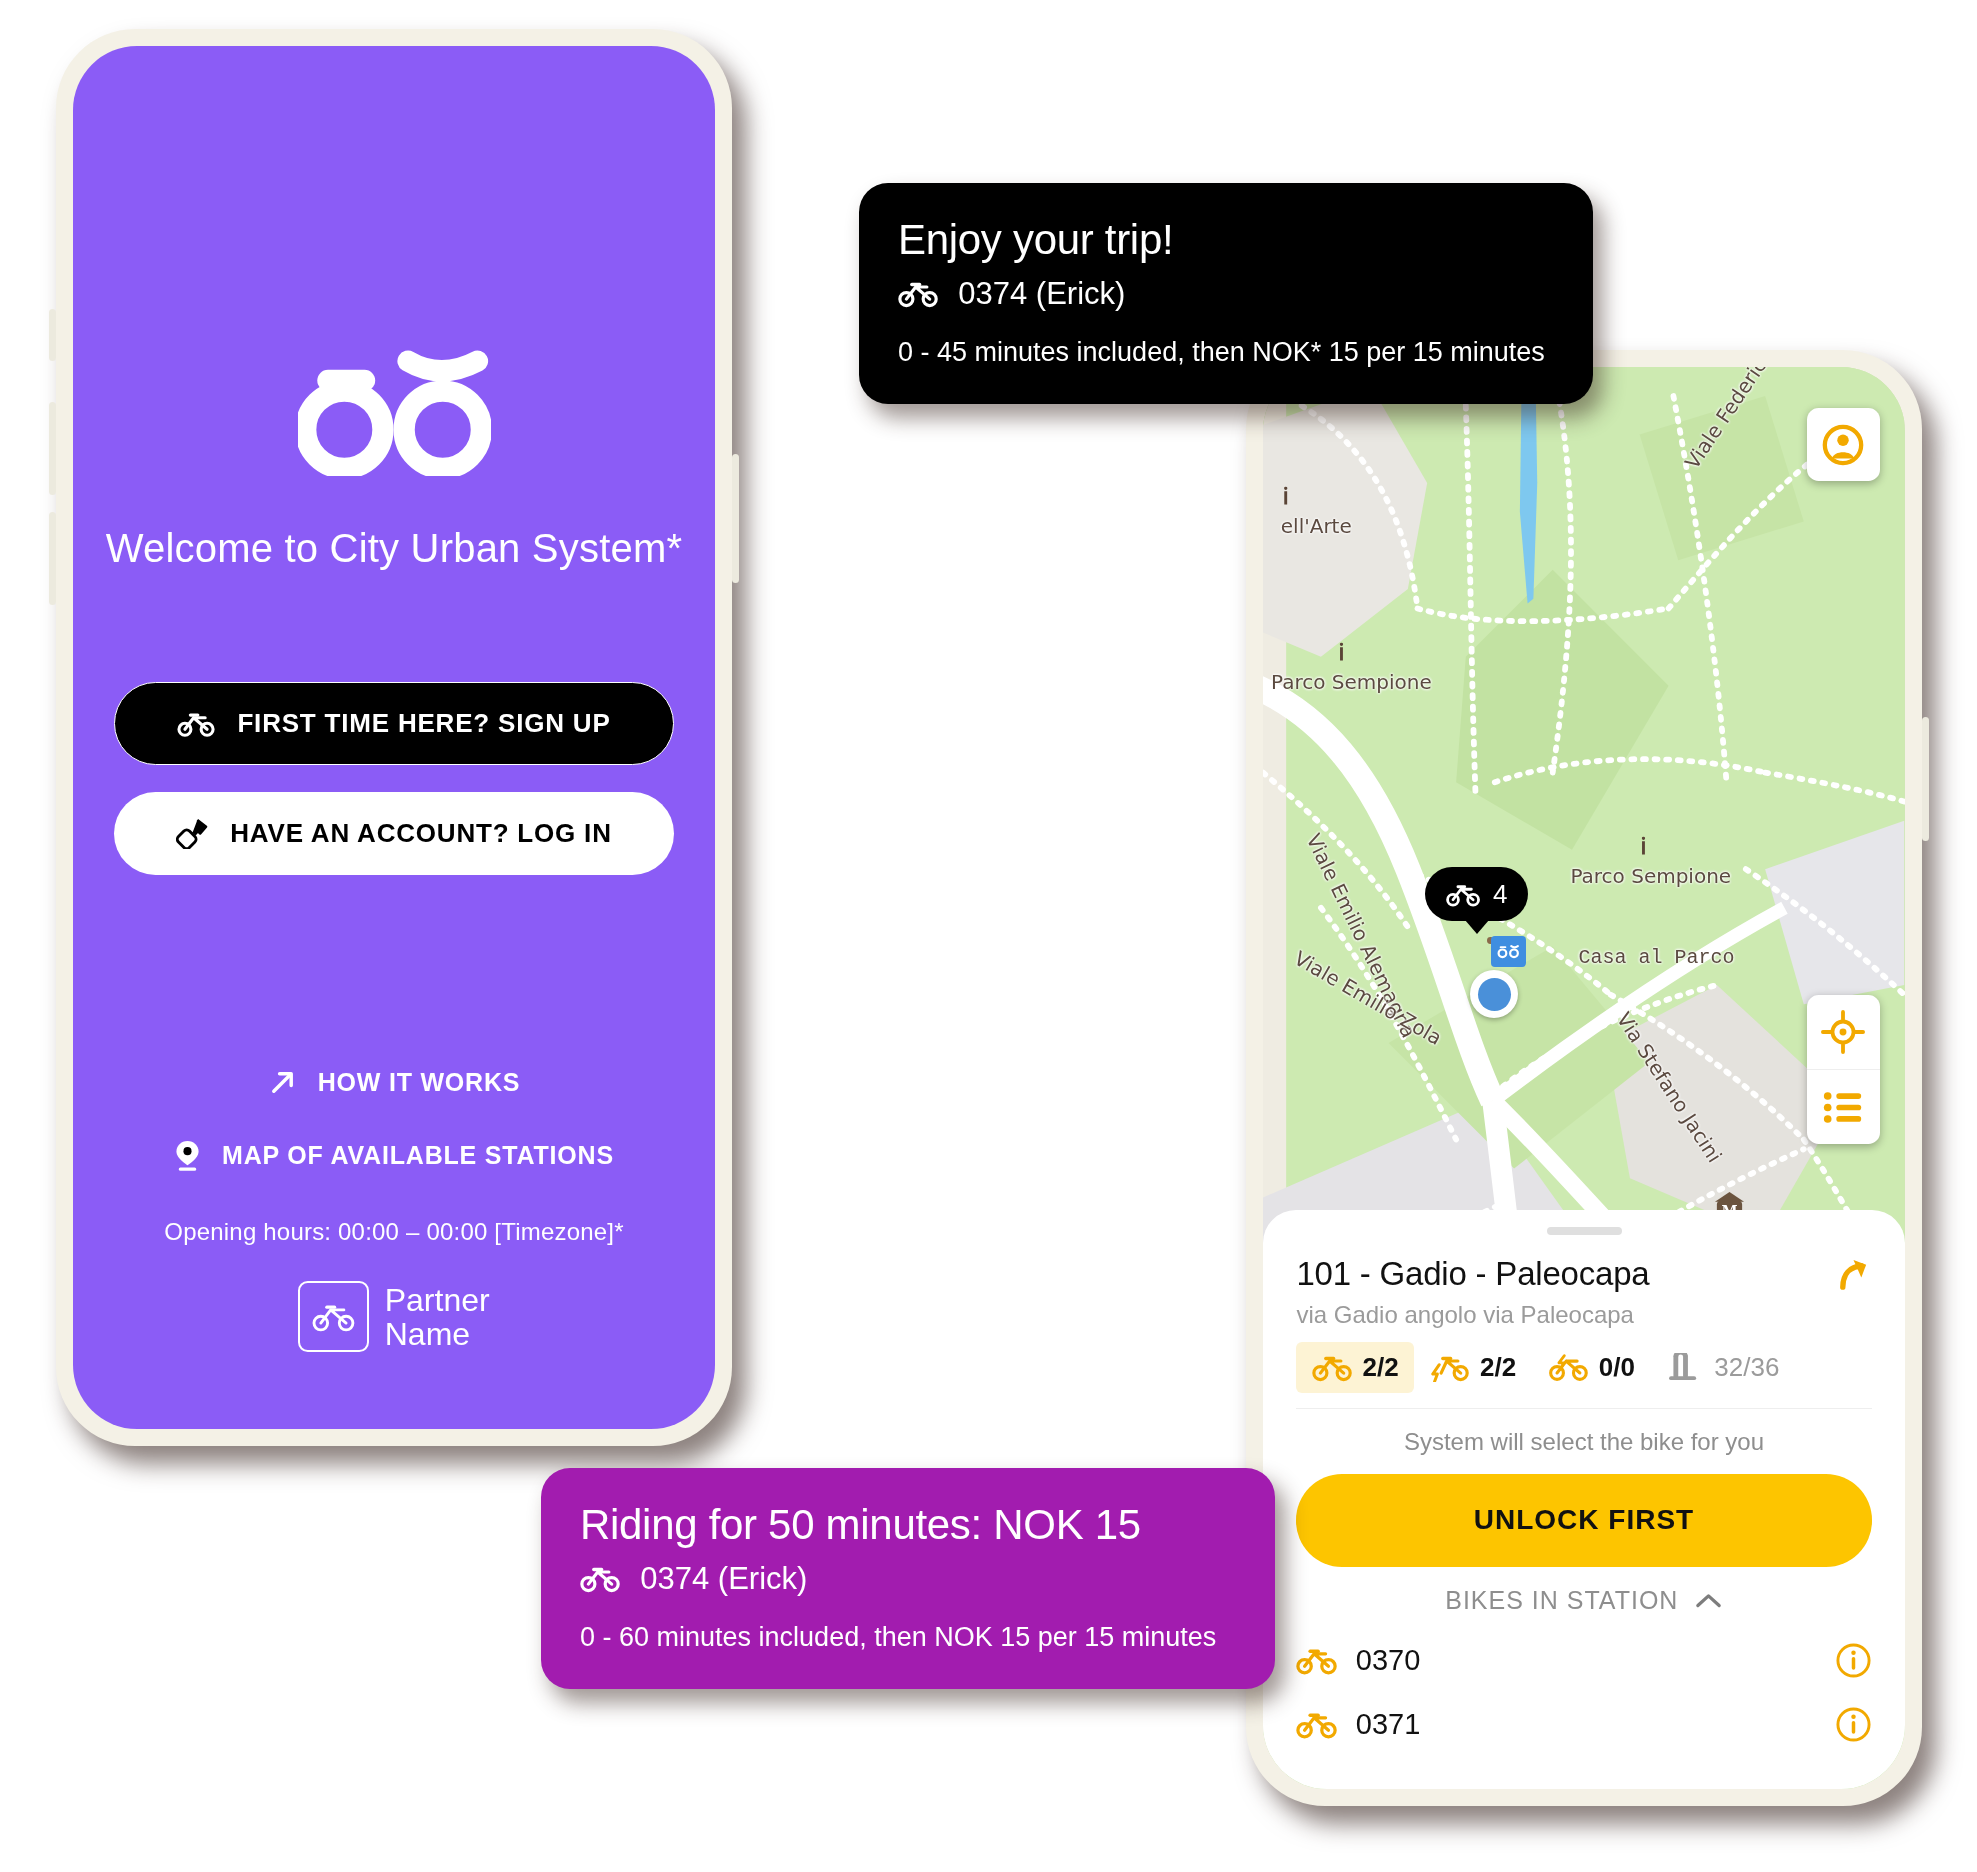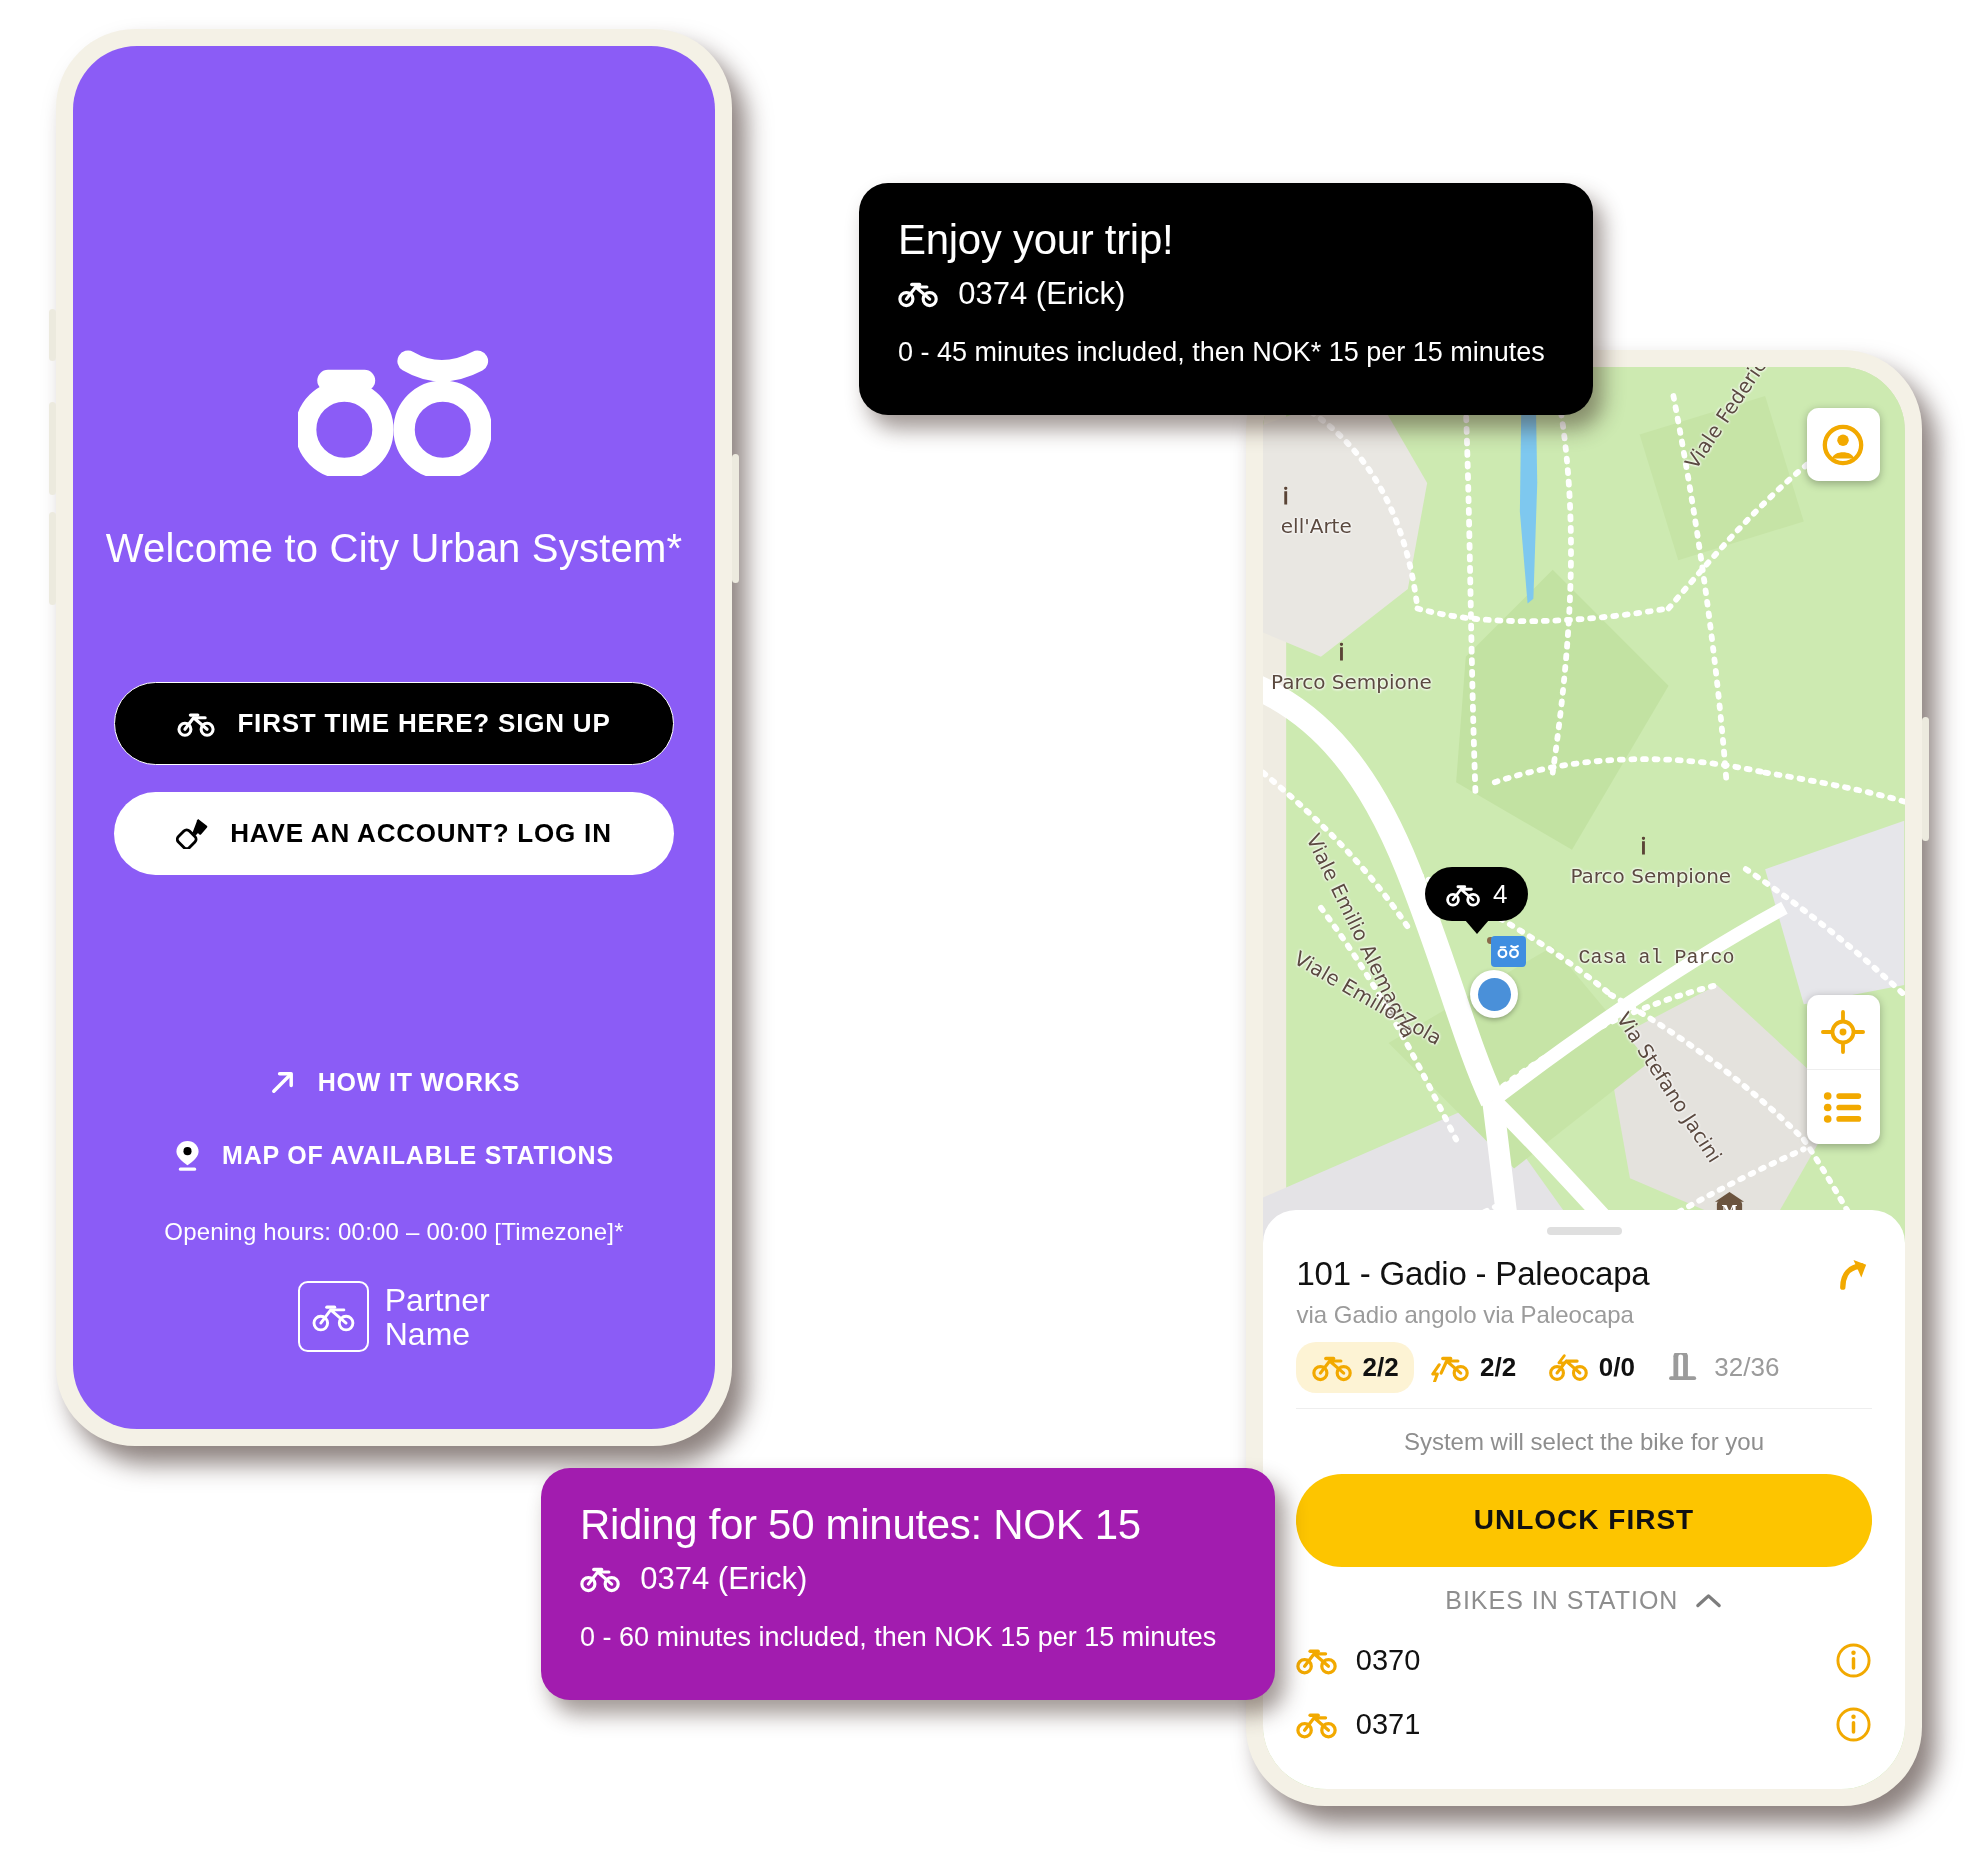--- a/index.html
+++ b/index.html
@@ -279,21 +279,21 @@
   }
   .avail-row {
     display: flex;
     align-items: center;
     gap: 0;
     margin-top: 13.5px;
   }
   .avail-item {
     display: flex; align-items: center; gap: 9.7px;
     padding: 9.7px 15.4px;
-    border-radius: 20px;
+    border-radius: 6px;
     font-size: 26px;
     font-weight: 700;
     color: #111;
     cursor: pointer;
   }
   .avail-item.active { background: #fdf3d4; }
   .avail-item.muted { color: #9b9b9b; font-weight: 400; }
 
   .sheet-divider { height: 1px; background: #eee; margin: 15.4px 0 0 0; }
 
@@ -332,21 +332,21 @@
     gap: 17.4px;
     cursor: pointer;
   }
   .bike-row .code { font-size: 29px; color: #111; flex: 1; }
 
   
   .banner {
     position: absolute;
     border-radius: 29px;
     box-shadow: 9.7px 13.5px 21px rgba(48,28,22,0.45);
-    padding: 33px 39px 47px 39px;
+    padding: 33px 39px 36px 39px;
     color: #fff;
   }
   #banner-dark {
     left: 859px; top: 183px;
     width: 734px;
     background: #000;
   }
   #banner-blue {
     left: 541px; top: 1468px;
     width: 734px;

